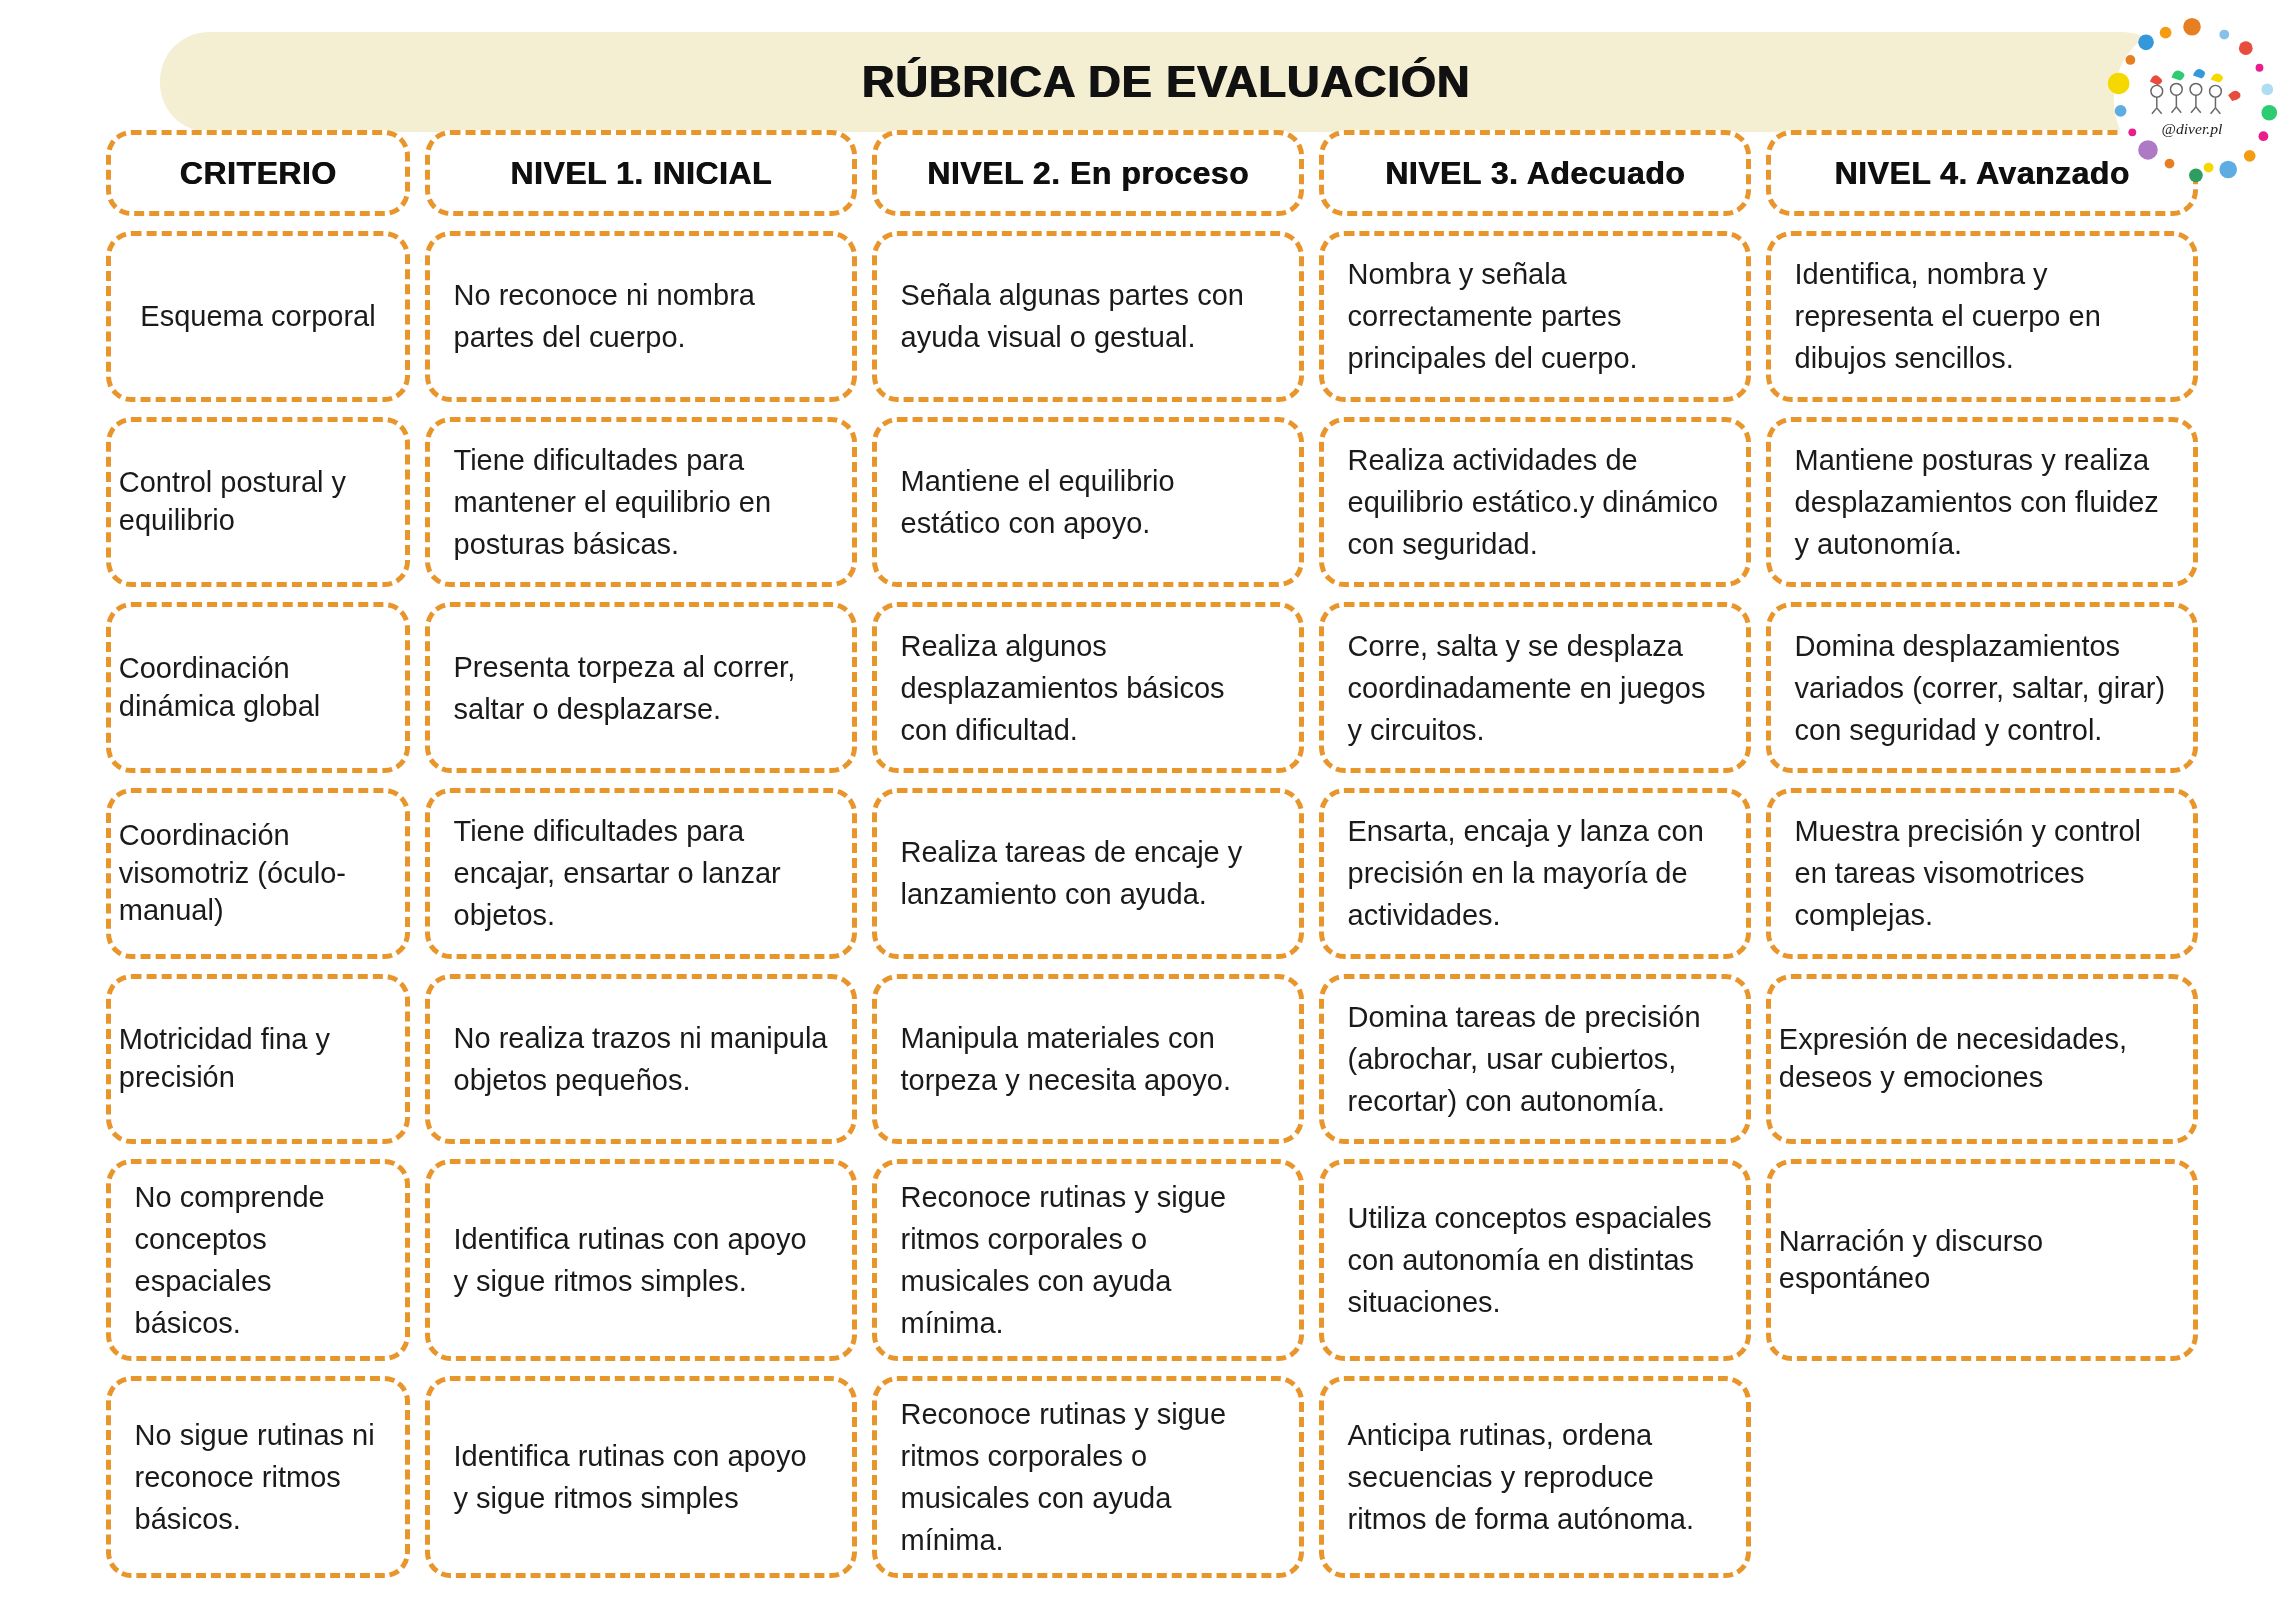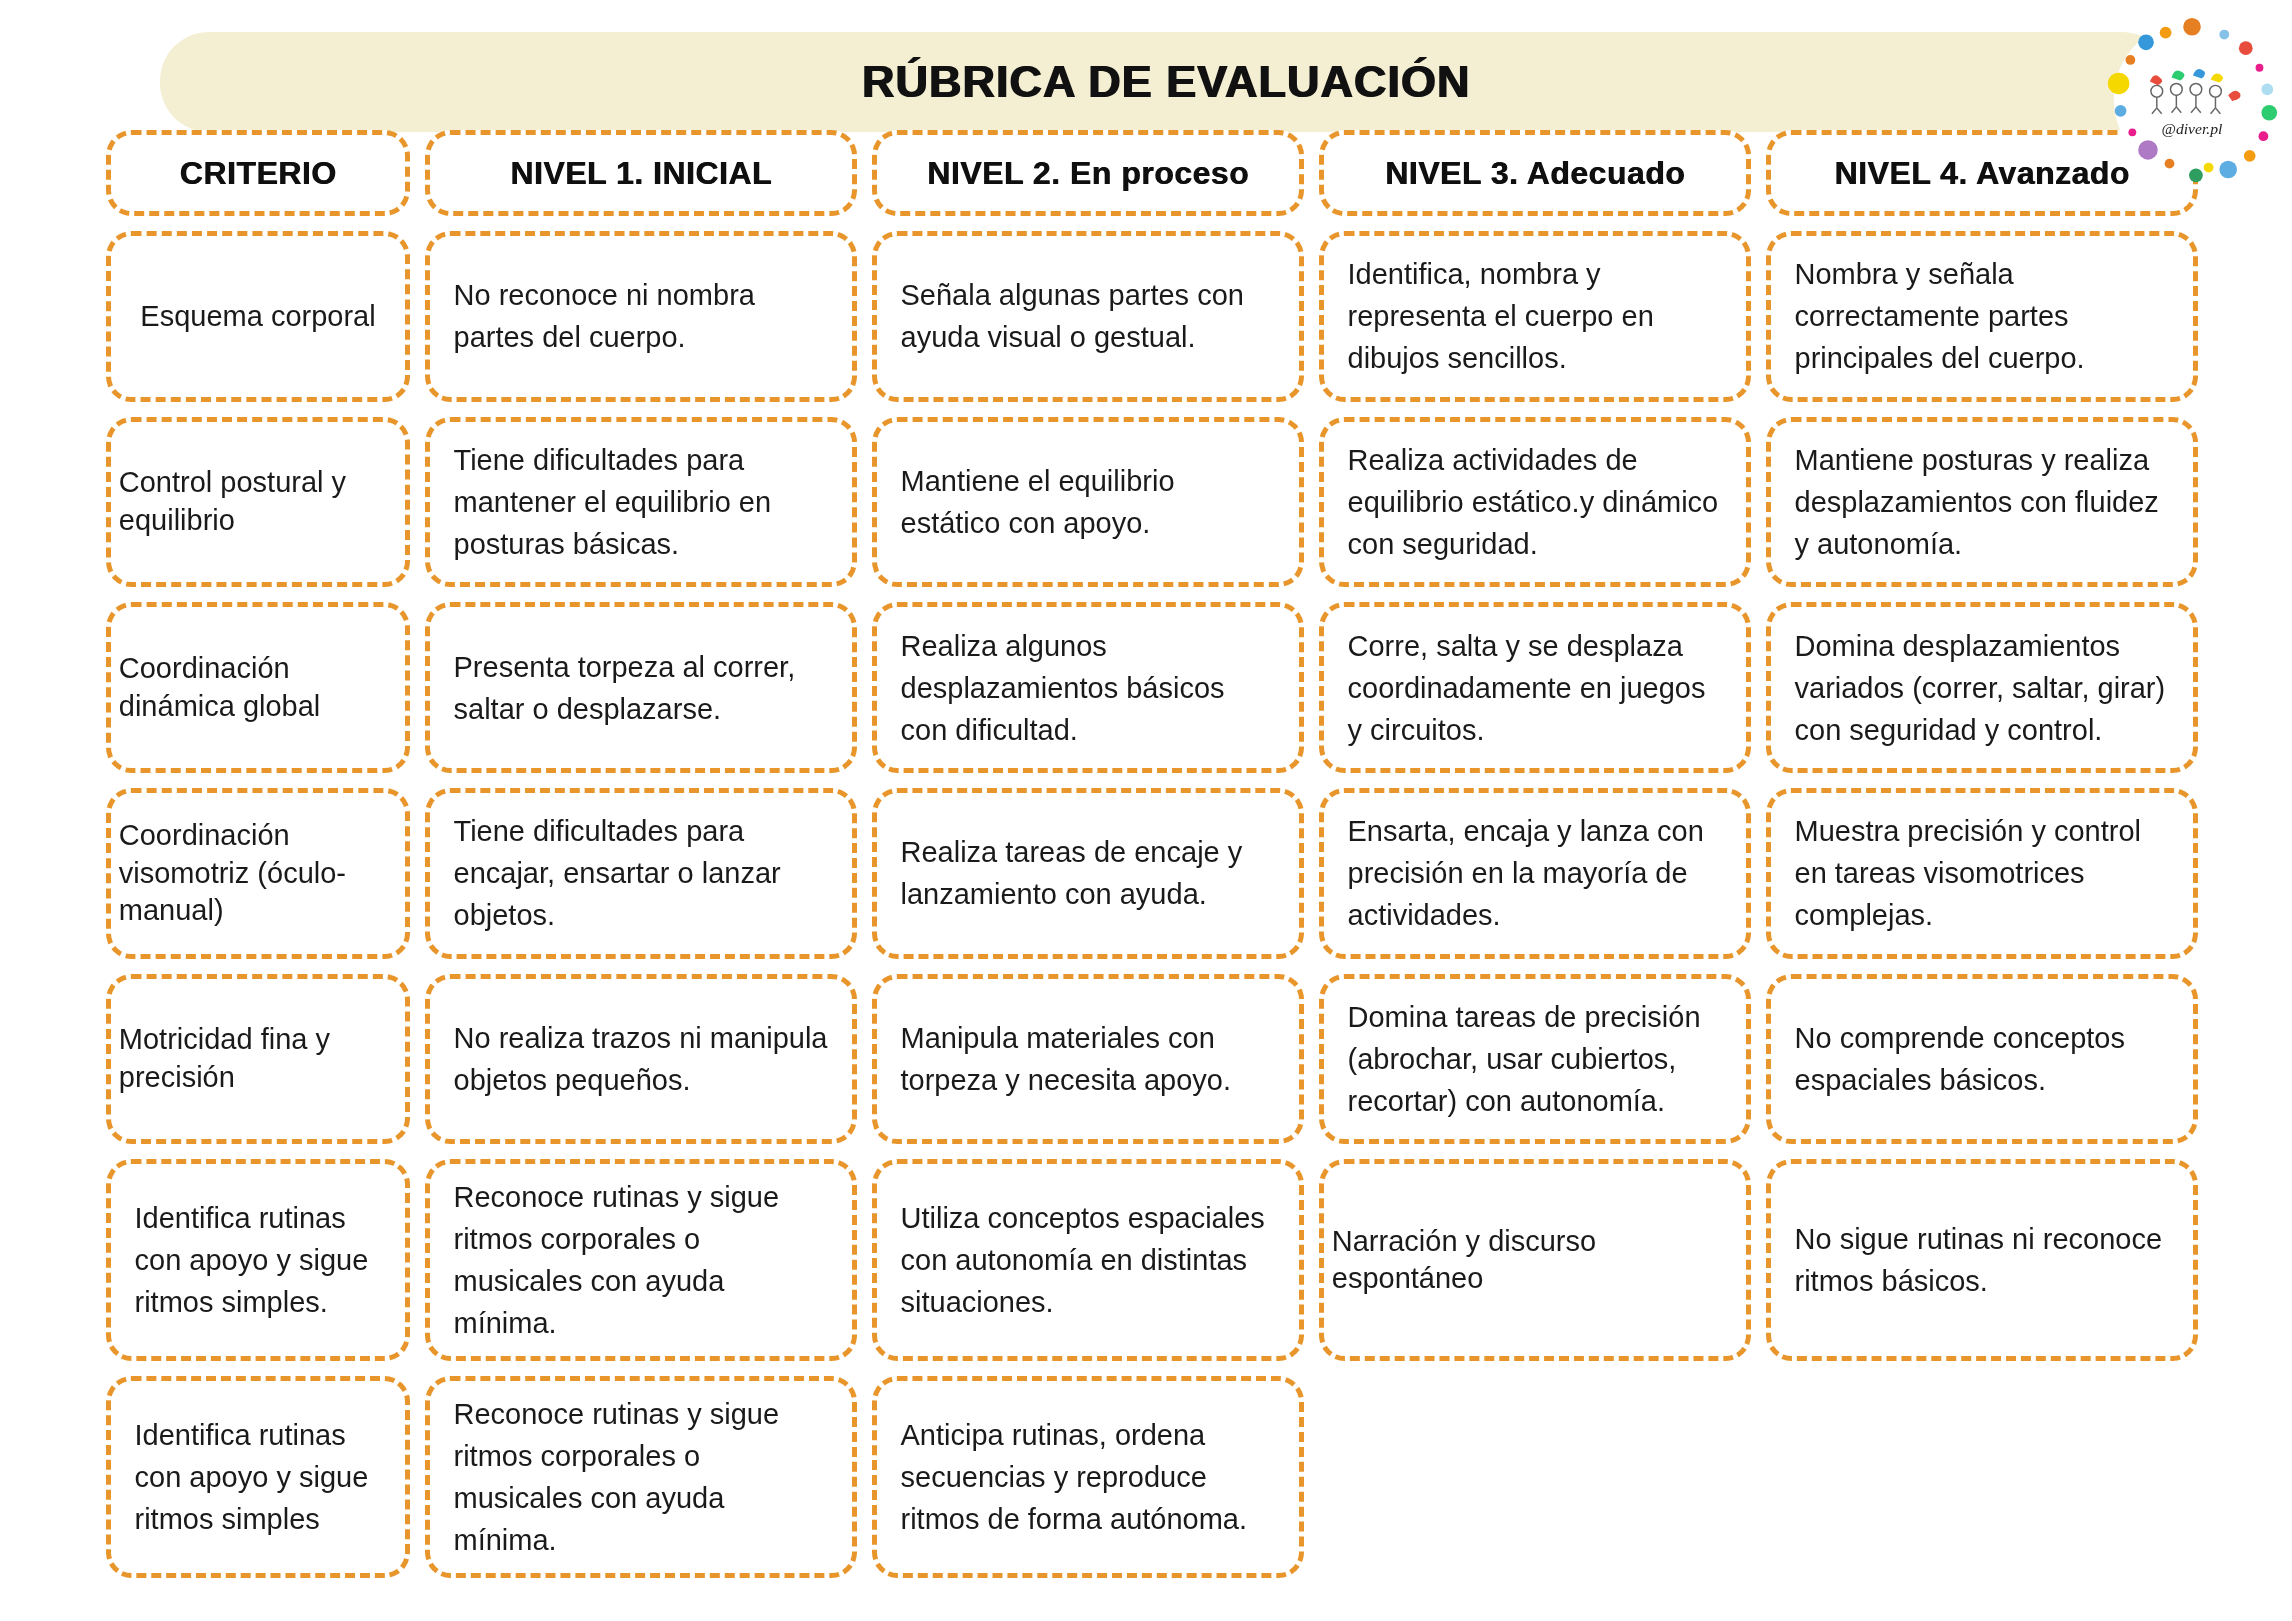--- a/index.html
+++ b/index.html
@@ -126,25 +126,25 @@
   <div class="cell criterion">
       <span>Esquema corporal</span>
     </div>
   <div class="cell level">
       <span>No reconoce ni nombra partes del cuerpo.</span>
     </div>
   <div class="cell level">
       <span>Señala algunas partes con ayuda visual o gestual.</span>
     </div>
   <div class="cell level">
+      <span>Nombra y señala correctamente partes principales del cuerpo.</span>
+    </div>
+  <div class="cell level">
       <span>Identifica, nombra y representa el cuerpo en dibujos sencillos.</span>
     </div>
-  <div class="cell level">
-      <span>Nombra y señala correctamente partes principales del cuerpo.</span>
-    </div>
 
   <div class="cell criterion">
       <span>Control postural y equilibrio</span>
     </div>
   <div class="cell level">
       <span>Tiene dificultades para mantener el equilibrio en posturas básicas.</span>
     </div>
   <div class="cell level">
       <span>Mantiene el equilibrio estático con apoyo.</span>
     </div>
@@ -193,20 +193,23 @@
   <div class="cell level">
       <span>No realiza trazos ni manipula objetos pequeños.</span>
     </div>
   <div class="cell level">
       <span>Manipula materiales con torpeza y necesita apoyo.</span>
     </div>
   <div class="cell level">
       <span>Domina tareas de precisión (abrochar, usar cubiertos, recortar) con autonomía.</span>
     </div>
 
+  <div class="cell criterion">
+      <span>Expresión de necesidades, deseos y emociones</span>
+    </div>
   <div class="cell level">
       <span>No comprende conceptos espaciales básicos.</span>
     </div>
   <div class="cell level">
       <span>Identifica rutinas con apoyo y sigue ritmos simples.</span>
     </div>
   <div class="cell level">
       <span>Reconoce rutinas y sigue ritmos corporales o musicales con ayuda mínima.</span>
     </div>
   <div class="cell level">

